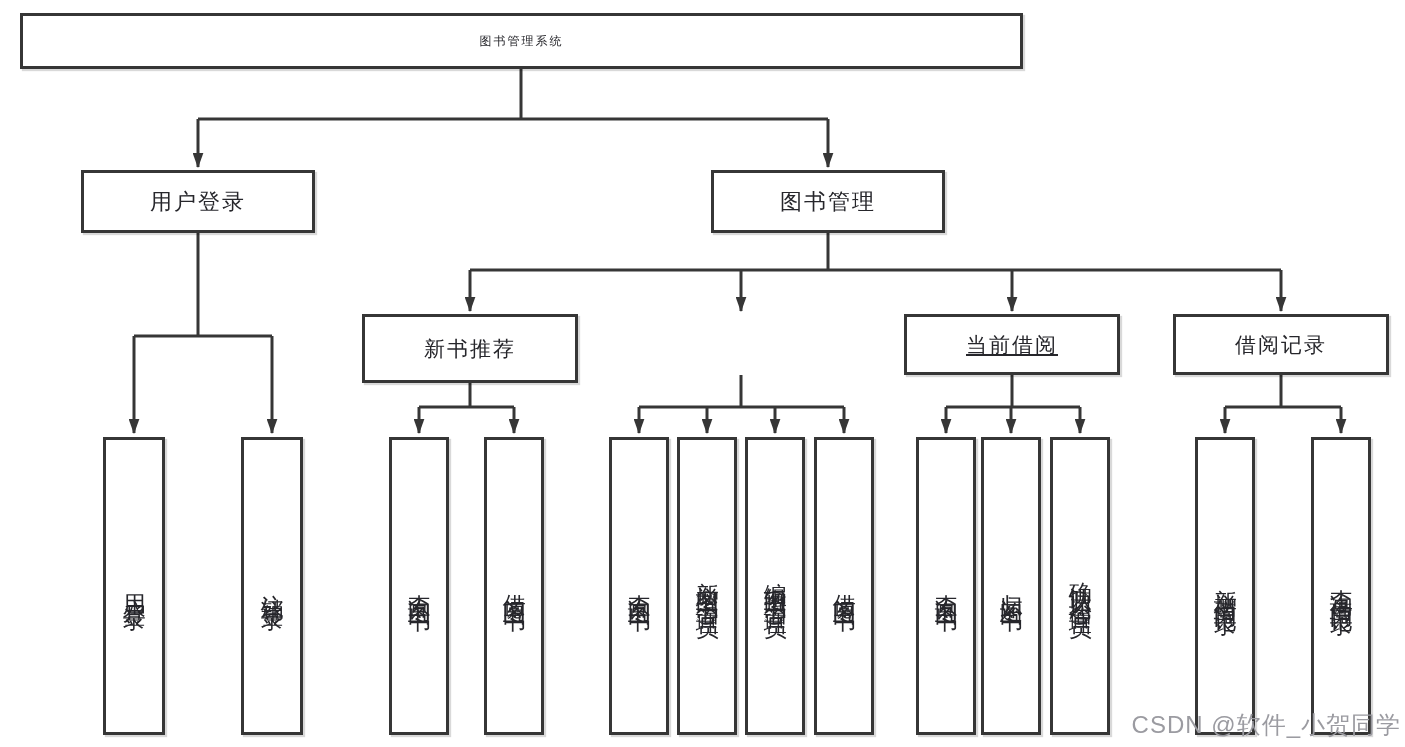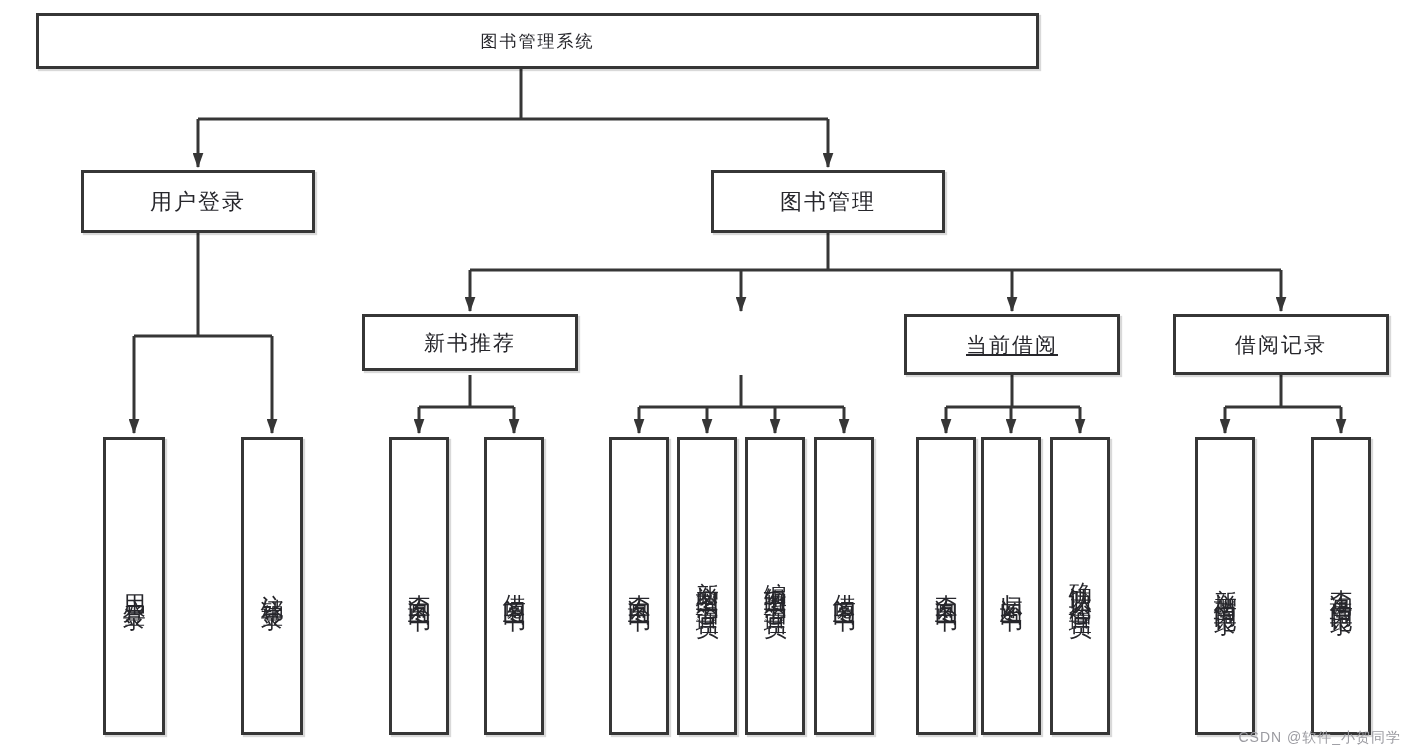--- a/index.html
+++ b/index.html
@@ -39,37 +39,37 @@
     display: flex;
     align-items: center;
     justify-content: center;
     color: var(--text);
     z-index: 1;
   }
   .node.h span {
     letter-spacing: 2px;
     white-space: nowrap;
   }
-  .node.root { font-size: 17px; margin-left: 16px; }
+  .node.root { font-size: 12px; }
   .node.lvl2 { font-size: 22px; }
   .node.lvl3 { font-size: 21px; }
   .node.leaf {
     font-size: 23px;
   }
   .node.leaf span {
     writing-mode: vertical-rl;
     letter-spacing: 5px;
     line-height: 1.1;
     white-space: nowrap;
   }
   #watermark {
     position: absolute;
     right: 4px;
-    bottom: 0;
-    font-size: 14px;
+    bottom: 6px;
+    font-size: 24px;
     color: var(--watermark);
     letter-spacing: 1px;
     z-index: 3;
     white-space: nowrap;
   }
 </style>
 </head>
 <body>
 
 <div id="page">
@@ -119,21 +119,21 @@
     <span>图书管理系统</span>
   </div>
 
   <div class="node h lvl2" style="left:81px; top:170px; width:234px; height:63px;">
     <span>用户登录</span>
   </div>
   <div class="node h lvl2" style="left:711px; top:170px; width:234px; height:63px;">
     <span>图书管理</span>
   </div>
 
-  <div class="node h lvl3" style="left:362px; top:314px; width:216px; height:57px;">
+  <div class="node h lvl3" style="left:362px; top:314px; width:216px; height:69px;">
     <span>新书推荐</span>
   </div>
   <div class="node h lvl3" style="left:904px; top:314px; width:216px; height:61px;text-decoration:underline;">
     <span>当前借阅</span>
   </div>
   <div class="node h lvl3" style="left:1173px; top:314px; width:216px; height:61px;justify-content:center;">
     <span>借阅记录</span>
   </div>
 
   <div class="node leaf" style="left:103px; top:437px; width:62px; height:298px;">

